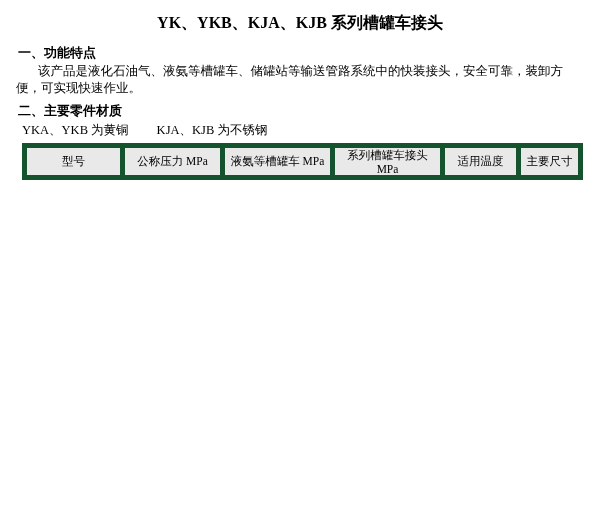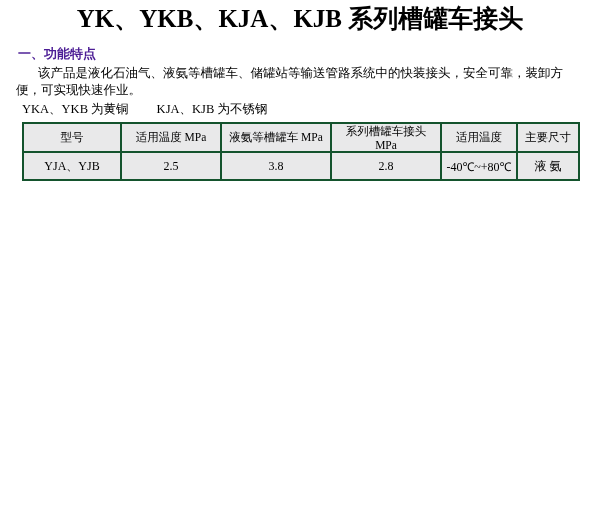--- a/index.html
+++ b/index.html
@@ -15,39 +15,40 @@
     overflow: hidden;
     position: relative;
   }
   .page {
     position: relative;
     width: 600px;
     height: 516px;
   }
   .title {
     text-align: center;
-    font-size: 25px;
+    font-size: 16px;
     font-weight: bold;
     letter-spacing: 0px;
-    padding-top: 2px;
+    padding-top: 13px;
     padding-bottom: 6px;
     font-family: "Liberation Serif", serif;
   }
   .section-head {
-    color: #4c1d95;
+    color: #000000;
     font-weight: bold;
     font-size: 13px;
     margin: 4px 0 2px 18px;
     font-family: Liberation Sans, sans-serif;
   }
   .para {
     font-size: 12.5px;
     line-height: 17px;
     margin: 0 16px 0 16px;
     text-indent: 0;
+    font-family: Liberation Mono, monospace;
   }
   .para .indent {
     display: inline-block;
     width: 22px;
   }
   .material-line {
     font-size: 12.5px;
     margin: 2px 15px 0 22px;
   }
   .material-gap {
@@ -58,21 +59,21 @@
   table {
     border-collapse: collapse;
   }
   .perf-table {
     margin: 4px 0 0 22px;
     width: 556px;
     background: #e9e9ea;
     table-layout: fixed;
   }
   .perf-table td {
-    border: 2px solid #14532d;
+    border: 5px solid #14532d;
     text-align: center;
     font-size: 12px;
     height: 26px;
     padding: 0 2px;
     font-family: "Liberation Serif", serif;
   }
   .perf-table tr.head td {
     height: 24px;
     font-size: 11.5px;
   }
@@ -85,49 +86,42 @@
 </head>
 <body>
 
 <div class="page">
 
   <div class="title">YK、YKB、KJA、KJB 系列槽罐车接头</div>
 
   <div class="section-head">一、功能特点</div>
   <div class="para"><span class="indent"></span><span>该产品是液化石油气、液氨等槽罐车、储罐站等输送管路系统中的快装接头，安全可靠，装卸方便，可实现快速作业。</span></div>
 
+  <div class="section-head">二、主要零件材质</div>
   <div class="material-line">
     <span>YKA、YKB 为黄铜</span><span class="material-gap"></span><span>KJA、KJB 为不锈钢</span>
   </div>
 
   <table class="perf-table">
     <colgroup>
       <col style="width:98px">
       <col style="width:100px">
       <col style="width:110px">
       <col style="width:110px">
       <col style="width:76px">
       <col style="width:62px">
     </colgroup>
     <tbody>
         <tr class="head">
       <td>型号</td>
-      <td>适用温度 MPa</td>
+      <td>公称压力 MPa</td>
       <td>液氨等槽罐车 MPa</td>
       <td>系列槽罐车接头 MPa</td>
       <td>适用温度</td>
       <td>主要尺寸</td>
-    </tr>
-    <tr>
-      <td>YJA、YJB</td>
-      <td>2.5</td>
-      <td>3.8</td>
-      <td>2.8</td>
-      <td>-40℃~+80℃</td>
-      <td>液 氨</td>
     </tr>
   </tbody>
     </table>
 
 
   <div class="dims">
 
     
     
 

